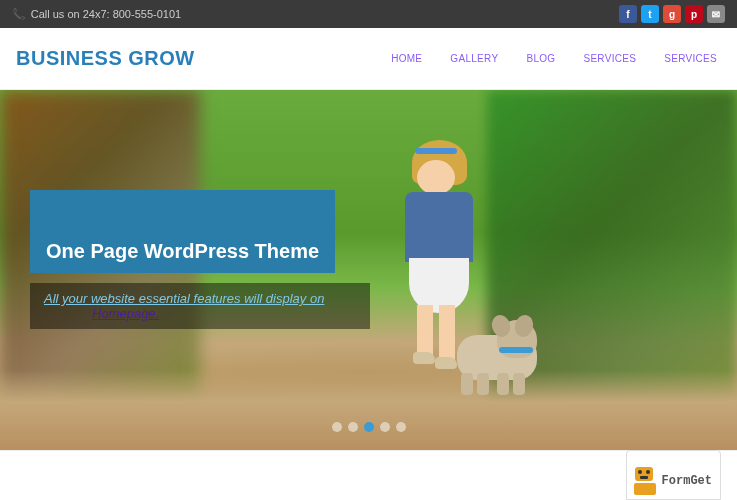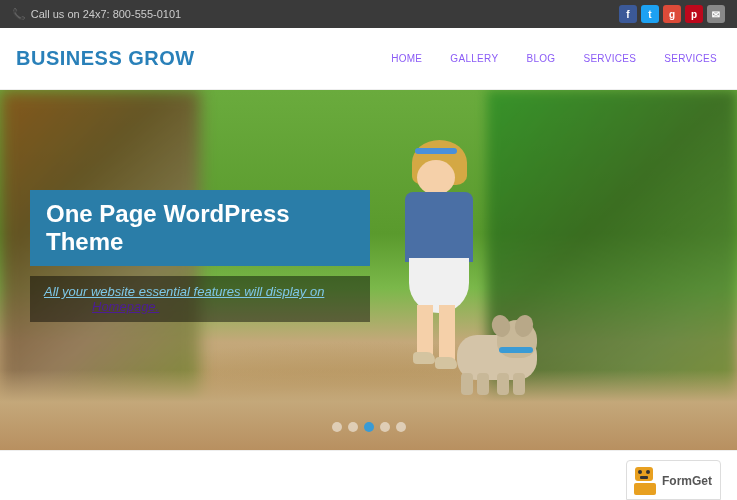--- a/index.html
+++ b/index.html
@@ -273,22 +273,23 @@
       max-width: 340px;
     }
     .hero-title-box {
       background: #2a7da8;
       padding: 10px 16px;
       margin-bottom: 10px;
       display: inline-block;
     }
     .hero-title {
       color: #fff;
-      font-size: 24px;
+      font-size: 20px;
       font-weight: bold;
+      margin-top: 40px;
     }
     .hero-subtitle-box {
       background: rgba(0,0,0,0.45);
       padding: 8px 14px;
       display: inline-block;
     }
     .hero-subtitle {
       color: #fff;
       font-size: 13px;
     }
@@ -333,27 +334,28 @@
       color: #333;
       font-weight: normal;
     }
     .formget-badge {
       position: absolute;
       right: 16px;
       bottom: 0;
       background: #fff;
       border: 1px solid #ddd;
       border-radius: 4px 4px 0 0;
-      padding: 6px 8px 4px 6px;
+      padding: 16px 8px 4px 6px;
       display: flex;
       align-items: center;
       gap: 5px;
       font-size: 12px;
       color: #555;
       font-weight: bold;
+      font-family: Liberation Mono, monospace;
     }
     .formget-robot {
       width: 24px;
       height: 28px;
       position: relative;
     }
     
     .robot-head {
       width: 18px;
       height: 14px;

